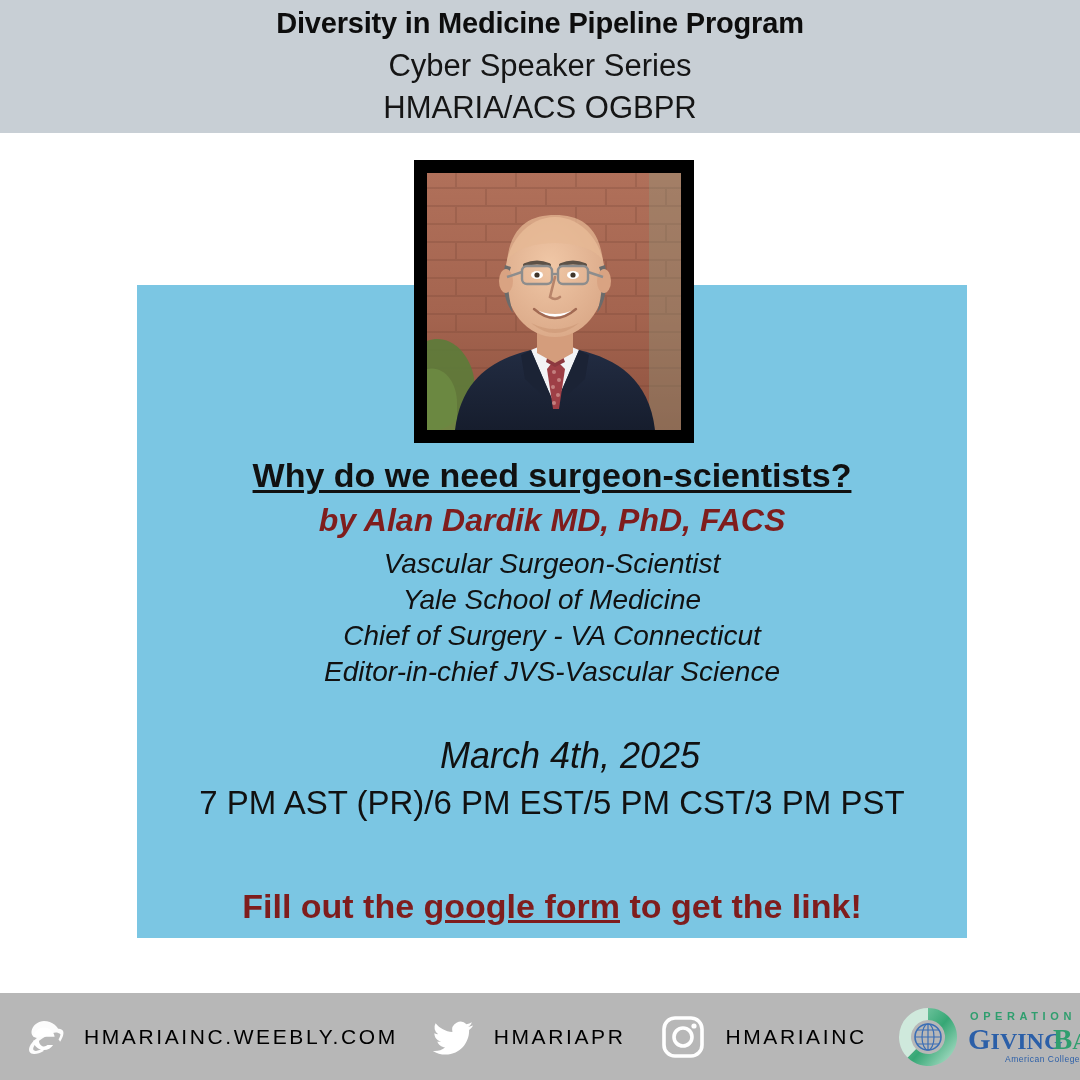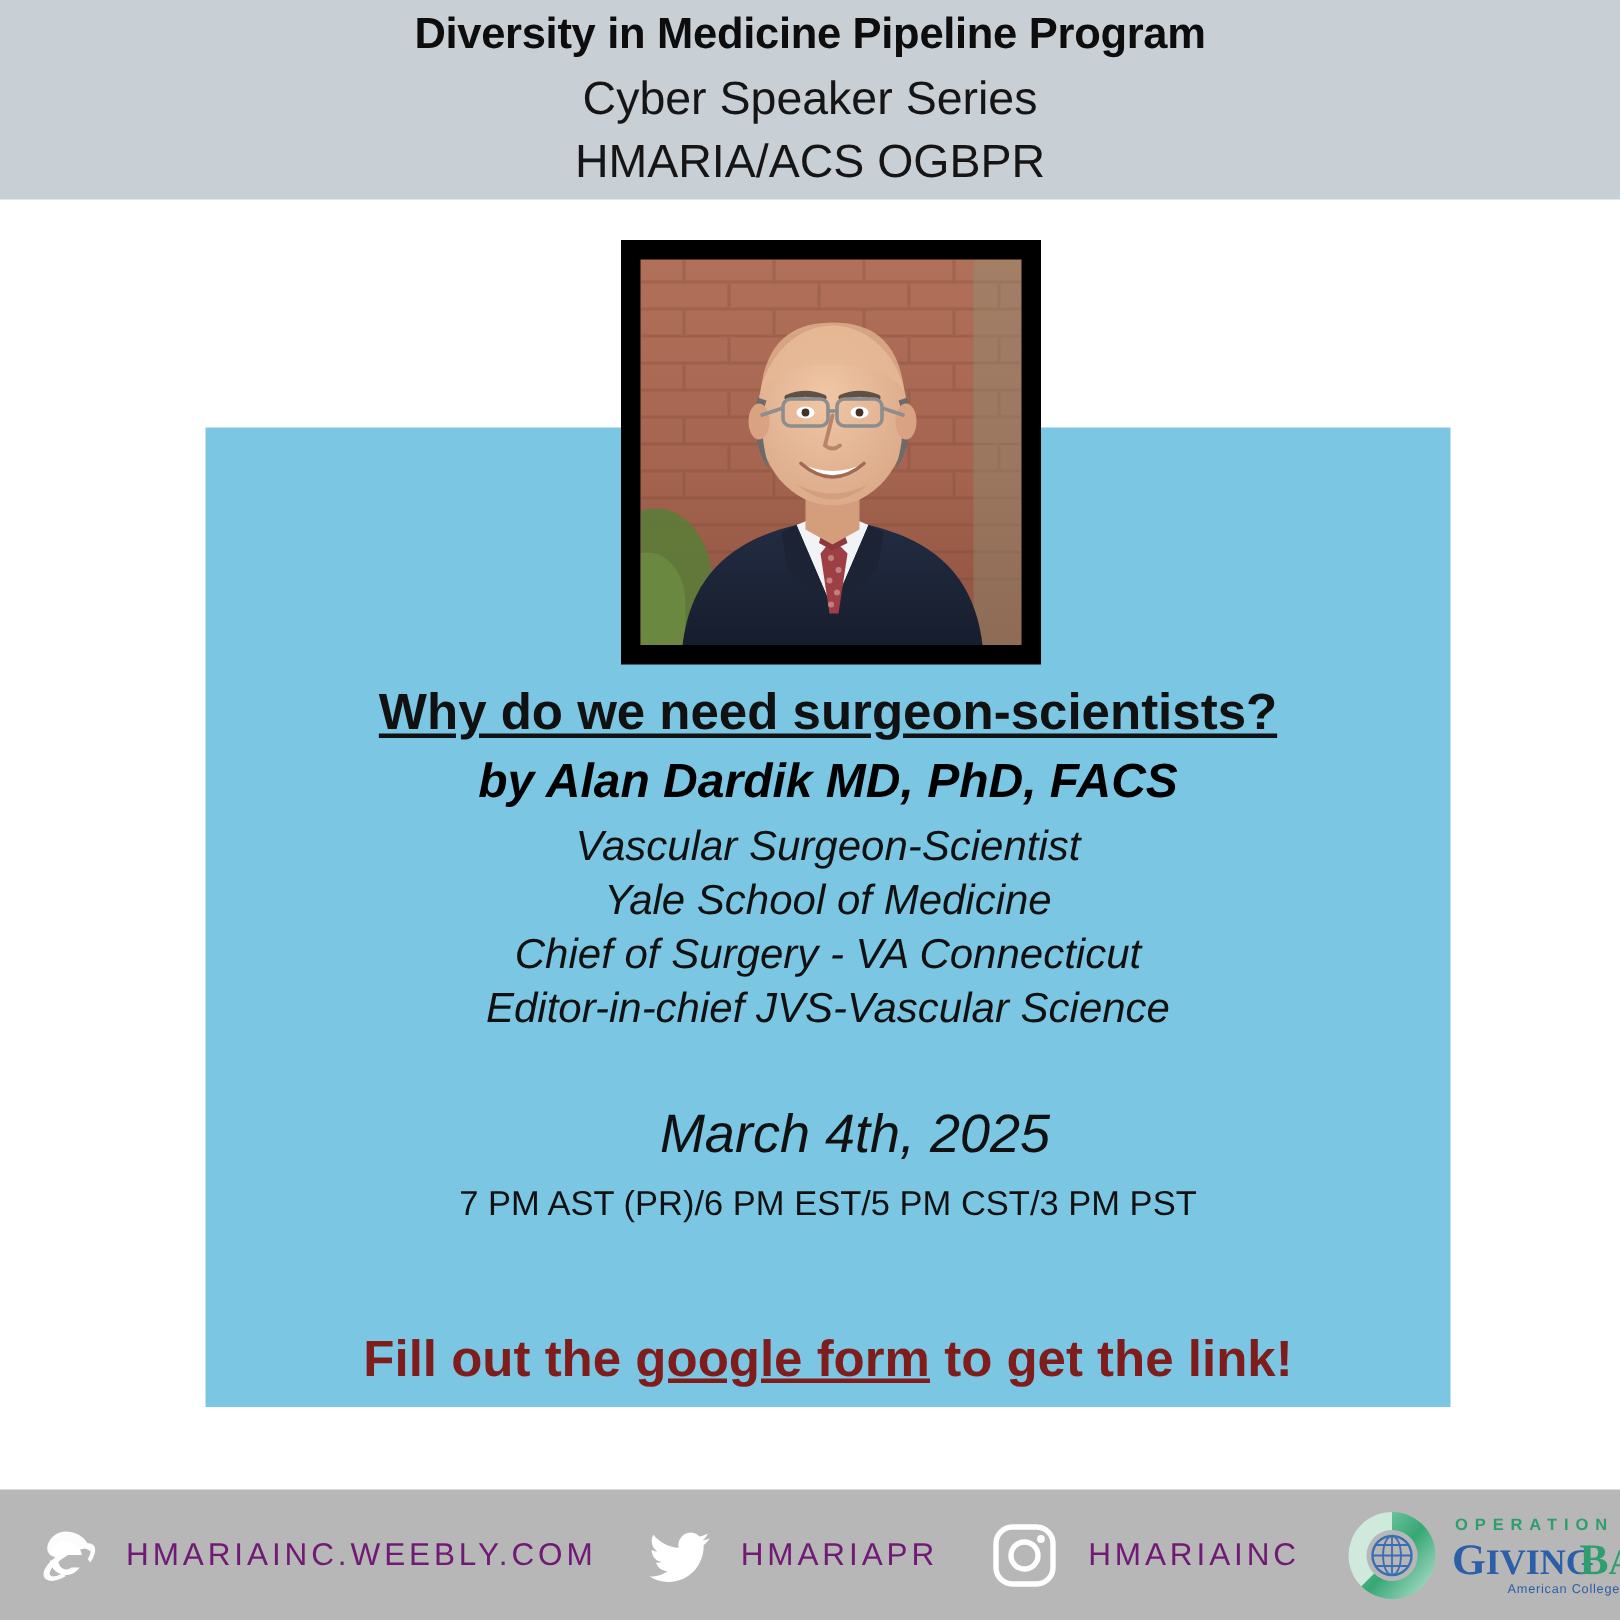--- a/index.html
+++ b/index.html
@@ -99,21 +99,21 @@
     color: #111111;
     text-decoration: underline;
     text-underline-offset: 3px;
     white-space: nowrap;
   }
   .talk-byline {
     font-size: 32px;
     font-weight: bold;
     font-style: italic;
     line-height: 45px;
-    color: #000000;
+    color: #7f1d1d;
     white-space: nowrap;
   }
   .credentials {
     margin-top: 3px;
   }
   .credential-line {
     font-size: 28px;
     font-style: italic;
     font-weight: normal;
     line-height: 36px;
@@ -124,21 +124,21 @@
     margin-top: 42px;
     font-size: 36px;
     font-style: italic;
     font-weight: normal;
     line-height: 48px;
     color: #111111;
     white-space: nowrap;
     padding-left: 36px;
   }
   .event-times {
-    font-size: 23px;
+    font-size: 33px;
     font-weight: normal;
     line-height: 45px;
     color: #111111;
     white-space: nowrap;
   }
   .cta-line {
     margin-top: 58px;
     font-size: 34px;
     font-weight: bold;
     line-height: 46px;
@@ -161,21 +161,21 @@
     display: flex;
     align-items: center;
   }
   .footer-item {
     display: flex;
     align-items: center;
   }
   .footer-label {
     font-size: 21px;
     letter-spacing: 2.6px;
-    color: #701a75;
+    color: #000000;
     white-space: nowrap;
   }
   .icon-ie     { margin-left: 18px; width: 52px; height: 52px; }
   .icon-tw     { margin-left: 30px; width: 50px; height: 50px; }
   .icon-ig     { margin-left: 34px; width: 48px; height: 48px; }
   .footer-label-ie { margin-left: 14px; }
   .footer-label-tw { margin-left: 16px; }
   .footer-label-ig { margin-left: 18px; }
   .ogb-logo { margin-left: 28px; display: flex; align-items: center; }
   .ogb-logo svg { display: block; }

